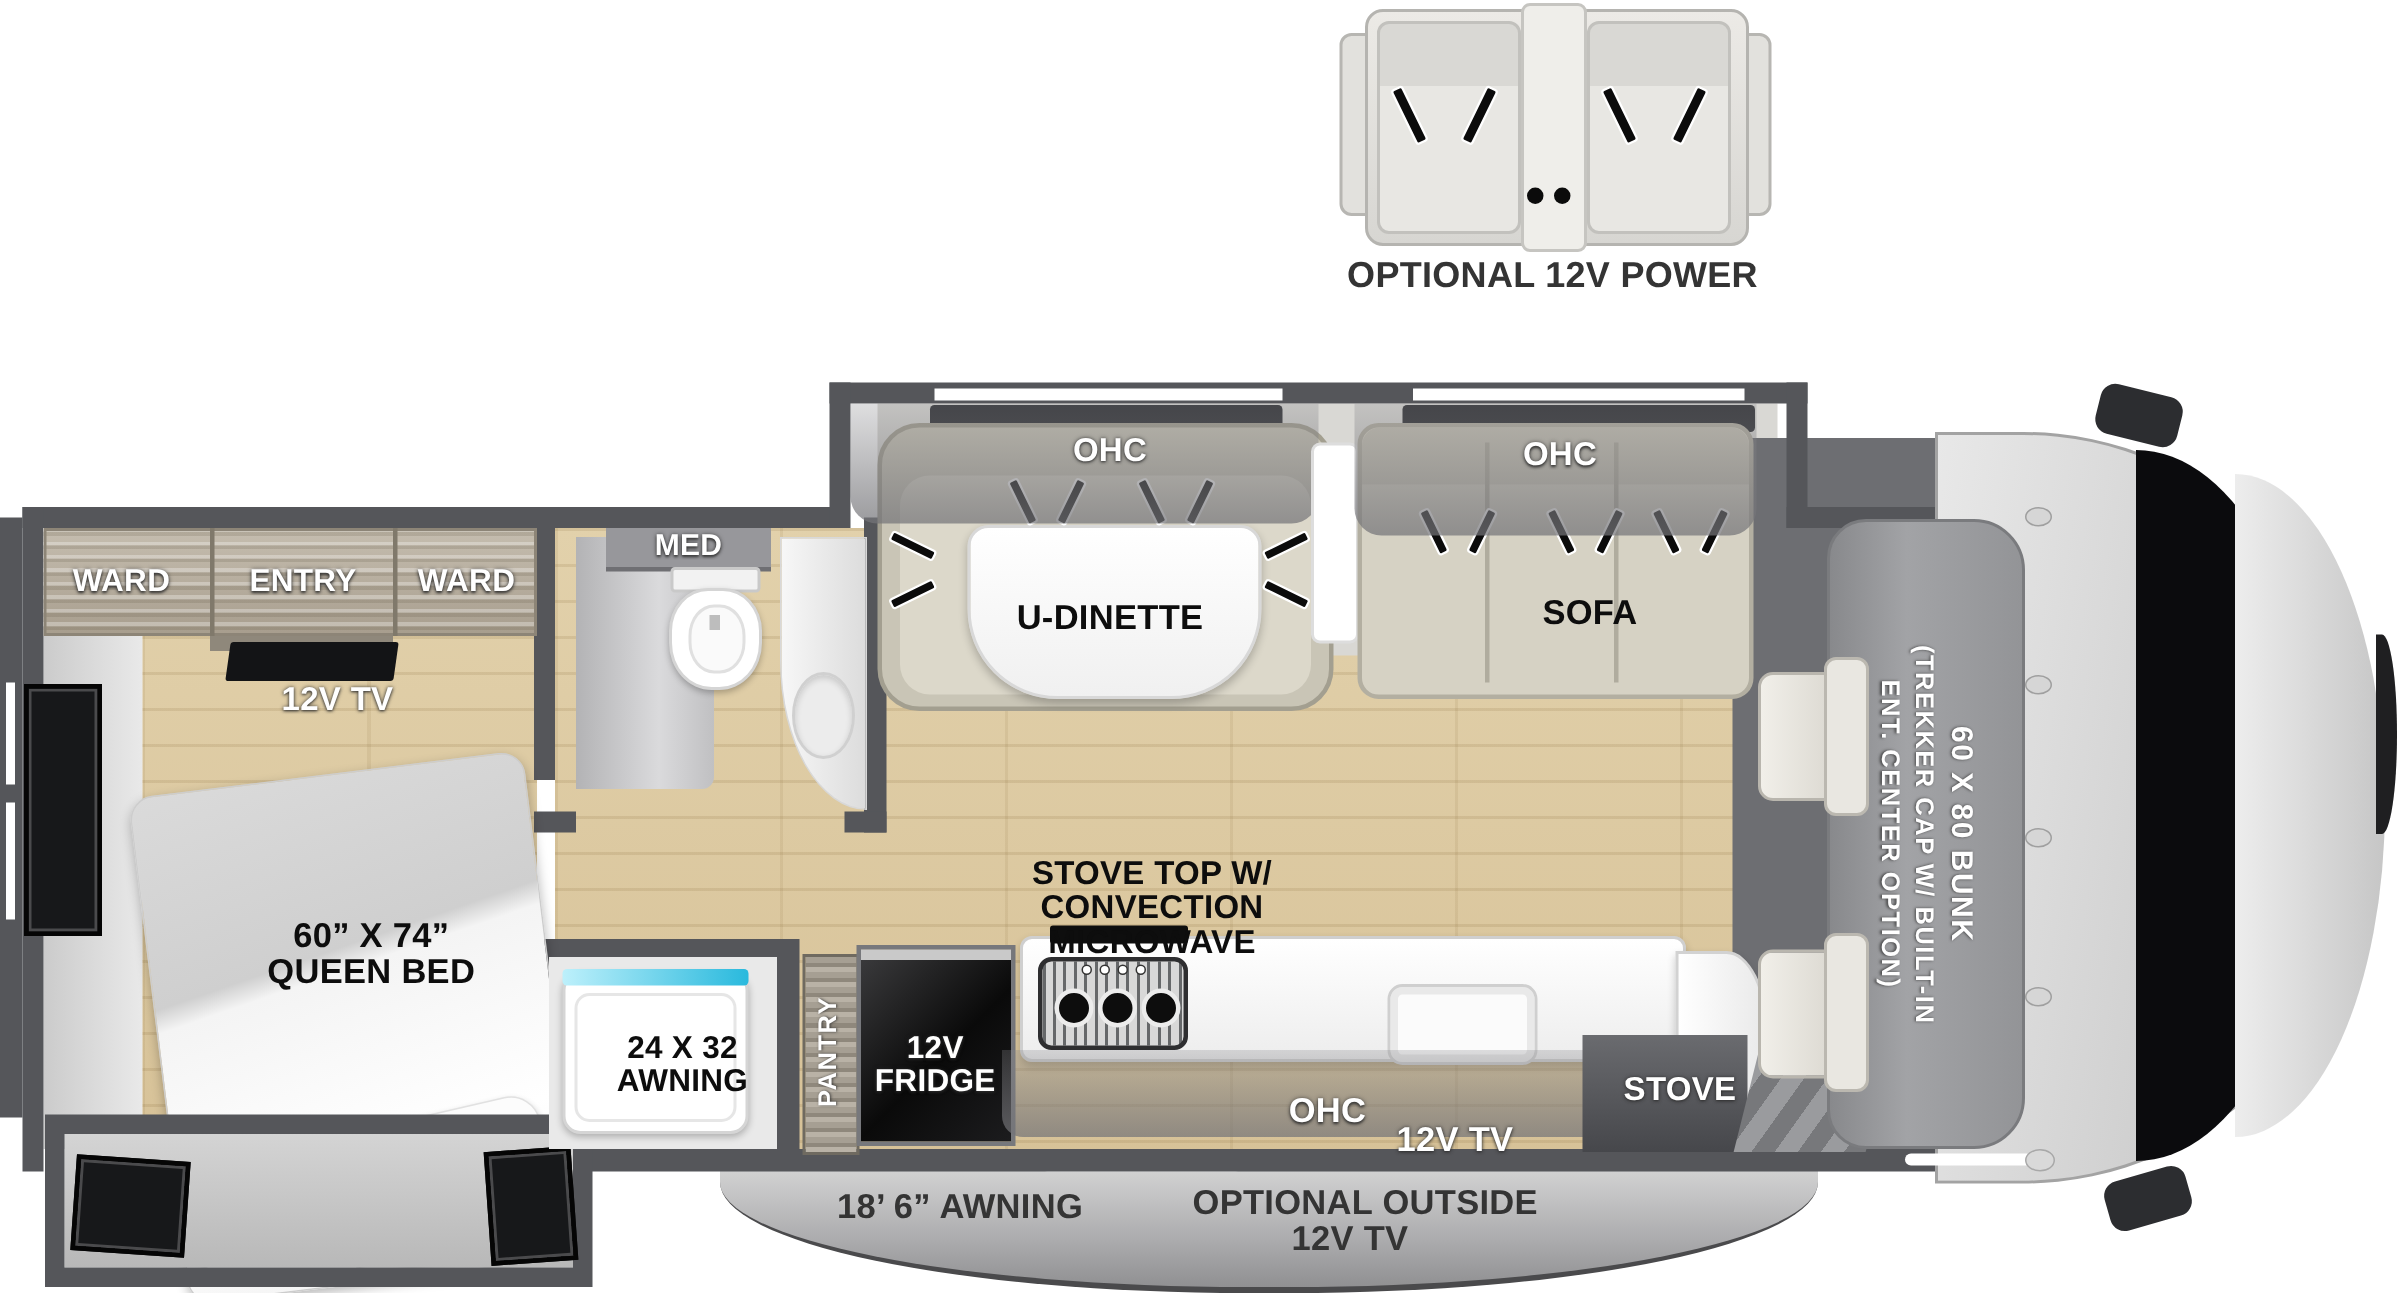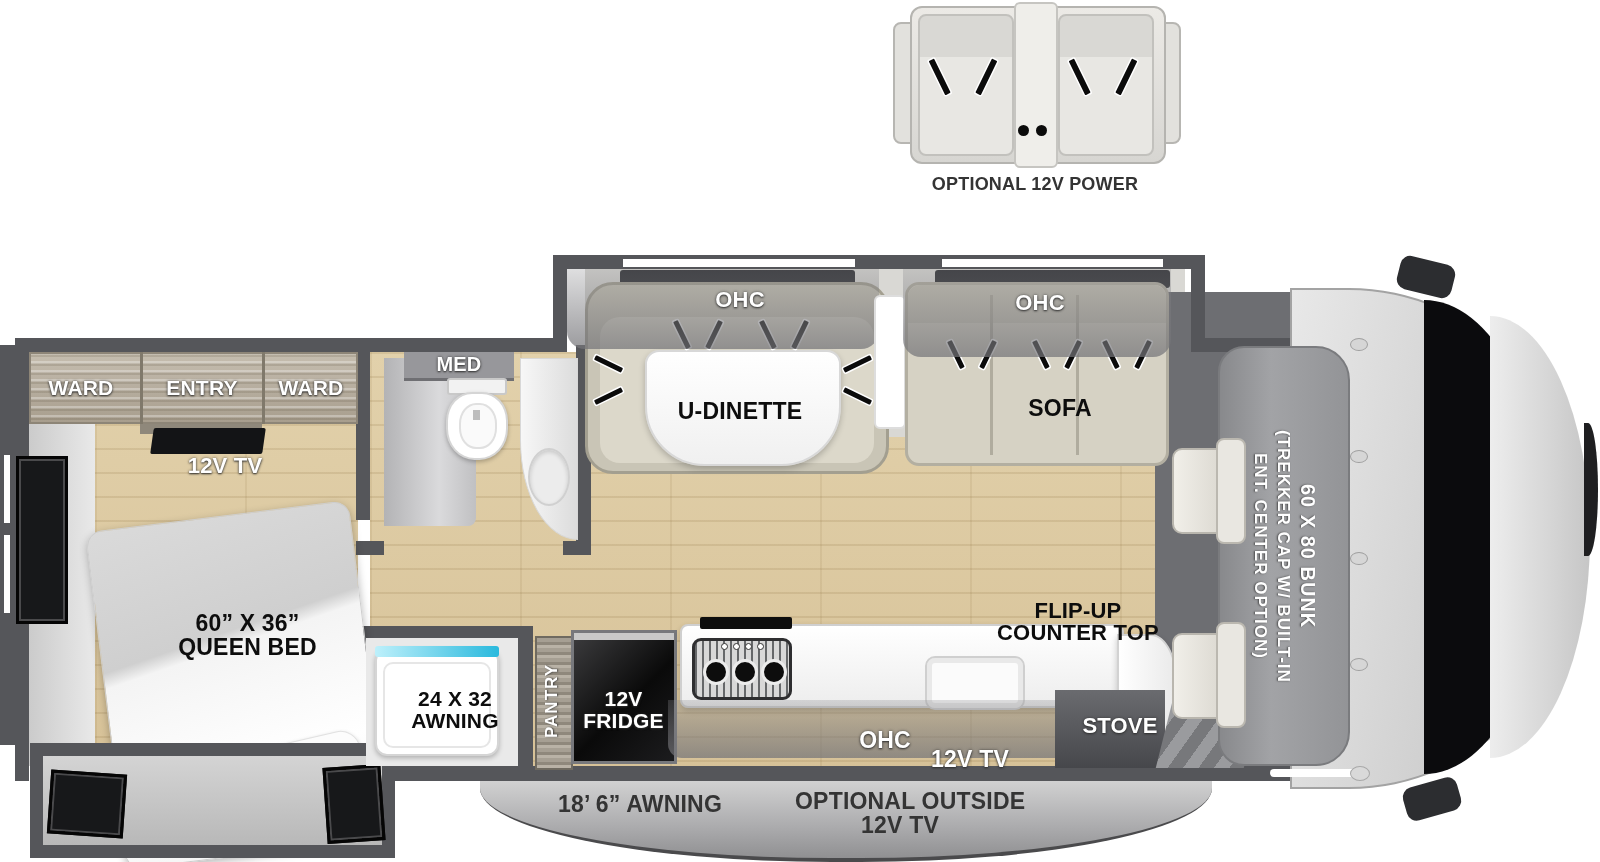--- a/index.html
+++ b/index.html
@@ -46,21 +46,21 @@
     <div class="a" style="left:146px;top:125px;width:11px;height:11px;background:#0b0b0b;border-radius:50%"></div>
     <div class="vm big" style="left:45px;top:52px">
         <i></i>
         <i></i>
       </div>
     <div class="vm big" style="left:185px;top:52px">
         <i></i>
         <i></i>
       </div>
   </div>
-  <div class="lbl out" style="left:875px;top:173px;width:320px;font-size:18px;line-height:22px">
+  <div class="lbl out" style="left:875px;top:173px;width:320px;font-size:24px;line-height:22px">
     <div>OPTIONAL 12V POWER</div>
   </div>
 
   <div class="a" style="left:480px;top:770px;width:732px;height:88px;background:linear-gradient(180deg,#dadada,#ababad 65%,#909092);border-radius:0 0 48% 48% / 0 0 74px 74px;border-bottom:4px solid #4a4a4c"></div>
   <div class="a" style="left:695px;top:774px;width:132px;height:7px;background:#fff;border-radius:4px"></div>
   <div class="lbl out" style="left:545px;top:792px;width:190px;font-size:23px">18’ 6” AWNING</div>
   <div class="lbl out" style="left:795px;top:789px;width:210px;font-size:23px;line-height:24px">
     <div>OPTIONAL OUTSIDE</div>
     <div>12V TV</div>
   </div>
@@ -105,21 +105,21 @@
   <div class="a" style="left:152px;top:428px;width:112px;height:26px;background:#131416;border-radius:2px;transform:skewX(-8deg)"></div>
   <div class="lbl wt" style="left:155px;top:454px;width:140px;font-size:22px">12V TV</div>
   <div class="winb" style="left:16px;top:456px;width:46px;height:162px"></div>
 
   <div class="a" style="left:105px;top:515px;width:265px;height:340px;transform:rotate(-7deg)">
     <div class="a" style="inset:0;background:linear-gradient(168deg,#dadada 0%,#cfcfcf 36%,#f4f4f4 40%,#ffffff 72%,#efefef 100%);border:1px solid #cdcdcd;border-radius:16px;box-shadow:0 3px 8px rgba(0,0,0,.28)"></div>
     <div class="a" style="left:12px;top:235px;width:112px;height:92px;background:#fcfcfc;border:1px solid #e1e1e1;border-radius:20px;transform:rotate(6deg);box-shadow:0 2px 4px rgba(0,0,0,.2)"></div>
     <div class="a" style="left:130px;top:232px;width:118px;height:95px;background:#fcfcfc;border:1px solid #e1e1e1;border-radius:20px;transform:rotate(-6deg);box-shadow:0 2px 4px rgba(0,0,0,.2)"></div>
   </div>
   <div class="lbl" style="left:150px;top:611px;width:195px;font-size:23px;line-height:24px">
-    <div>60” X 36”</div>
+    <div>60” X 74”</div>
     <div>QUEEN BED</div>
   </div>
 
   <div class="a" style="left:30px;top:743px;width:365px;height:115px;background:linear-gradient(180deg,#d4d4d4,#b8b8b8);border:13px solid #55565a;box-sizing:border-box">
     <div class="winb" style="left:6px;top:16px;width:70px;height:58px;transform:rotate(4deg)"></div>
     <div class="winb" style="left:282px;top:10px;width:52px;height:70px;transform:rotate(-4deg)"></div>
   </div>
 
   <div class="a" style="left:384px;top:358px;width:92px;height:168px;background:linear-gradient(90deg,#b3b3b5,#dadadc 60%,#c0c0c2);border-radius:0 0 8px 0"></div>
   <div class="a" style="left:404px;top:352px;width:110px;height:26px;background:#97979b;box-shadow:0 3px 0 #6f6f73"></div>
@@ -207,23 +207,24 @@
     <div class="a" style="left:26px;top:2px;width:5px;height:5px;background:#fff;border:1px solid #333;border-radius:50%"></div>
     <div class="a" style="left:38px;top:2px;width:5px;height:5px;background:#fff;border:1px solid #333;border-radius:50%"></div>
     <div class="a" style="left:50px;top:2px;width:5px;height:5px;background:#fff;border:1px solid #333;border-radius:50%"></div>
     <div class="a" style="left:62px;top:2px;width:5px;height:5px;background:#fff;border:1px solid #333;border-radius:50%"></div>
   </div>
   <div class="a" style="left:925px;top:656px;width:96px;height:50px;background:#fbfbfb;border:2px solid #cfcfcf;border-radius:10px;box-shadow:inset 0 0 0 5px #e9e9e9"></div>
   <div class="a" style="left:1117px;top:634px;width:58px;height:112px;background:linear-gradient(90deg,#fff,#e9e9e9);border:2px solid #d2d2d2;border-radius:0 28px 28px 0 / 0 56px 56px 0;box-shadow:0 3px 6px rgba(0,0,0,.2)"></div>
   <div class="band" style="left:668px;top:700px;width:452px;height:58px;border-radius:0 0 14px 14px"></div>
   <div class="lbl wt" style="left:825px;top:728px;width:120px;font-size:23px">OHC</div>
   <div class="lbl wt" style="left:905px;top:747px;width:130px;font-size:23px">12V TV</div>
-  <div class="lbl" style="left:978px;top:600px;width:200px;font-size:22px;line-height:22px">
-    <div>FLIP-UP</div>
-    <div>COUNTER TOP</div>
+  <div class="lbl" style="left:668px;top:570px;width:200px;font-size:22px;line-height:23px">
+    <div>STOVE TOP W/</div>
+    <div>CONVECTION</div>
+    <div>MICROWAVE</div>
   </div>
 
   <div class="a" style="left:1055px;top:690px;width:110px;height:78px;background:linear-gradient(180deg,#6a6b6f,#46474b)"></div>
   <div class="a" style="left:1165px;top:694px;width:88px;height:74px;background:repeating-linear-gradient(115deg,#9a9b9e 0 14px,#77787b 14px 28px);transform:skewX(-14deg)"></div>
   <div class="lbl wt" style="left:1060px;top:714px;width:120px;font-size:22px">STOVE</div>
 
   <div class="a" style="left:1290px;top:288px;width:290px;height:497px;background:linear-gradient(100deg,#e8e8e8,#d3d3d3 50%,#bfbfbf);border:2px solid #a3a3a3;border-radius:0 235px 235px 0 / 0 249px 249px 0"></div>
   <div class="a" style="left:1424px;top:300px;width:124px;height:474px;background:#0b0b0d;border-radius:0 124px 124px 0 / 0 237px 237px 0"></div>
   <div class="a" style="left:1490px;top:316px;width:100px;height:442px;background:linear-gradient(90deg,#ededed,#c6c6c6);border-radius:0 100px 100px 0 / 0 221px 221px 0"></div>
   <div class="a" style="left:1584px;top:423px;width:14px;height:133px;background:#1f1f21;border-radius:0 10px 10px 0 / 0 66px 66px 0"></div>

